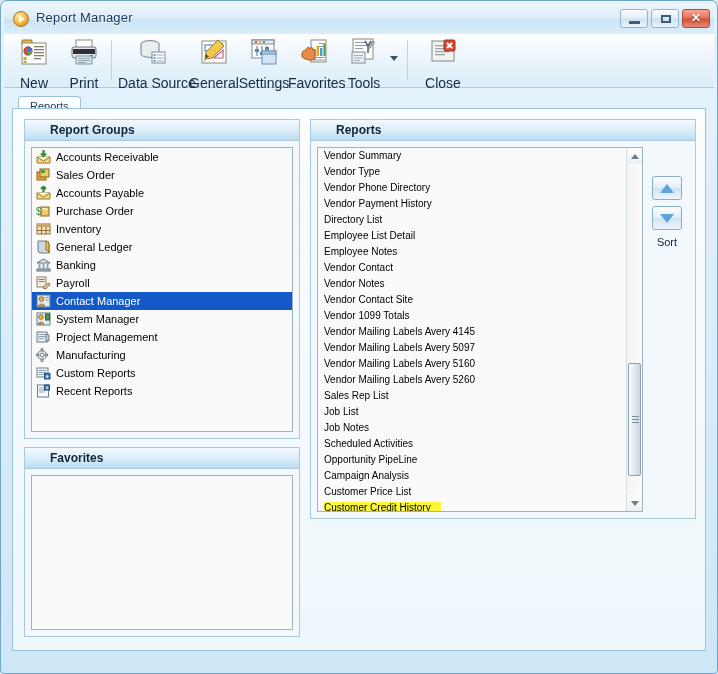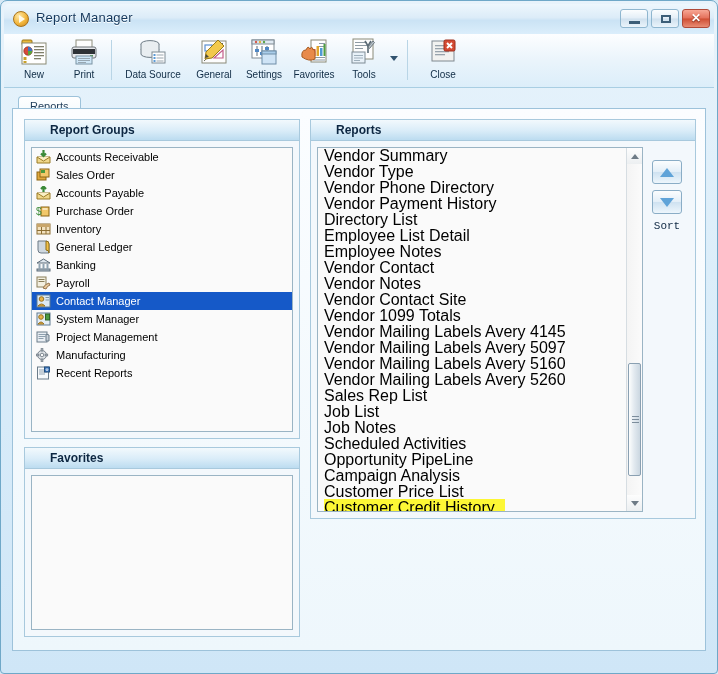--- a/index.html
+++ b/index.html
@@ -54,21 +54,21 @@
   
   .toolbar{
     height:53px;position:relative;
     background:linear-gradient(to bottom,#fdfeff 0%,#eaf4fb 50%,#dceefa 100%);
     border-bottom:1px solid #a9cee3;
   }
   .tbitem{
     position:absolute;top:3px;width:52px;text-align:center;cursor:default;
   }
   .tbicon{height:30px;display:flex;align-items:flex-end;justify-content:center;}
-  .tblabel{font-size:10px;color:#102c45;margin-top:2px;white-space:nowrap;}
+  .tblabel{font-size:14px;color:#102c45;margin-top:8px;white-space:nowrap;}
   .tbsep{position:absolute;top:6px;width:1px;height:40px;background:#b9d5e6;}
   .tbcaret{
     position:absolute;width:0;height:0;border-left:4px solid transparent;border-right:4px solid transparent;
     border-top:5px solid #31536f;top:22px;
   }
   
   .tabstrip{position:relative;height:20px;margin-top:7px;padding-left:14px;}
   .tab{
     display:inline-block;padding:3px 11px 2px 11px;font-size:11px;color:#1d3b58;
     border:1px solid #9dc2da;border-bottom:none;border-radius:4px 4px 0 0;
@@ -87,21 +87,21 @@
     height:20px;line-height:20px;padding-left:25px;font-weight:bold;font-size:12px;color:#0d2742;
     background:linear-gradient(to bottom,#f2f9fd 0%,#d9ecf8 55%,#bcdcf0 100%);
     border-bottom:1px solid #a8c9dd;
   }
   .gbbody{position:absolute;left:6px;right:6px;top:27px;bottom:6px;
           background:#fafafa;border:1px solid #9ab4c4;box-sizing:border-box;overflow:hidden;}
   
   .lrow{height:18px;line-height:18px;padding-left:4px;display:flex;align-items:center;white-space:nowrap;font-size:11px;color:#000;}
   .lrow.sel{background:#1559c8;color:#ffffff;}
   .licon{width:15px;height:14px;margin-right:5px;flex:0 0 15px;position:relative;}
-  .rrow{height:16px;line-height:16px;padding-left:6px;font-size:16px;color:#000;white-space:nowrap;}
+  .rrow{height:16px;line-height:16px;padding-left:6px;font-size:10px;color:#000;white-space:nowrap;}
   .rrow .hl{background:#fdf735;padding:0 19px 0 0;}
   
   .vsb{
     position:absolute;right:0;top:0;bottom:0;width:16px;
     background:linear-gradient(to right,#f4f4f4,#fbfbfb);
     border-left:1px solid #d6dde2;box-sizing:border-box;
   }
   .sbbtn{height:16px;position:relative;background:linear-gradient(to bottom,#fdfdfd,#eceff1);}
   .sbbtn.bot{position:absolute;bottom:0;left:0;right:0;}
   .arrow-up{position:absolute;left:4px;top:6px;width:0;height:0;border-left:4px solid transparent;border-right:4px solid transparent;border-bottom:5px solid #6e7b86;}
@@ -442,20 +442,33 @@
                 <circle cx="6" cy="7" r="4.5" fill="#dfe3e7" stroke="#7d8790"></circle>
                 <circle cx="6" cy="7" r="1.8" fill="#fafafa" stroke="#7d8790"></circle>
                 <g fill="#cdd3d9" stroke="#7d8790">
                   <rect x="5.2" y="0.6" width="1.6" height="2.4"></rect>
                   <rect x="5.2" y="11" width="1.6" height="2.4"></rect>
                   <rect x="0.4" y="6.2" width="2.4" height="1.6"></rect>
                   <rect x="9.2" y="6.2" width="2.4" height="1.6"></rect>
                 </g>
               </svg></span>
             <span>Manufacturing</span>
+          </div>
+          <div class="lrow">
+            <span class="licon"><svg width="15" height="14" viewBox="0 0 15 14">
+                <rect x="1" y="2" width="11" height="9" fill="#eef4f9" stroke="#6b7c8a"></rect>
+                <g fill="#93a4b1">
+                  <rect x="2.5" y="4" width="8" height="1"></rect>
+                  <rect x="2.5" y="6" width="8" height="1"></rect>
+                  <rect x="2.5" y="8" width="5" height="1"></rect>
+                </g>
+                <rect x="8.5" y="7.5" width="5.5" height="5.5" fill="#3f79c0" stroke="#24507f"></rect>
+                <path d="M11.2 9 v2.5 M10 10.3 l1.2 1.3 l1.2 -1.3" stroke="#fff" stroke-width="1" fill="none"></path>
+              </svg></span>
+            <span>Custom Reports</span>
           </div>
           <div class="lrow">
             <span class="licon"><svg width="15" height="14" viewBox="0 0 15 14">
                 <rect x="1.5" y="1" width="11" height="12" fill="#f7fafc" stroke="#6b7c8a"></rect>
                 <g fill="#93a4b1">
                   <rect x="3" y="3.5" width="8" height="1"></rect>
                   <rect x="3" y="5.5" width="8" height="1"></rect>
                   <rect x="3" y="7.5" width="6" height="1"></rect>
                 </g>
                 <rect x="8.5" y="1" width="5" height="5" fill="#3f79c0" stroke="#24507f"></rect>
@@ -509,21 +522,21 @@
                 <i></i>
                 <i></i>
               </span>
           </div>
           <div class="sbbtn bot">
               <span class="arrow-dn"></span>
             </div>
         </div>
       </div>
 
-      <div class="sortwrap" style="right:6px;top:40px;width:44px;font-family:Liberation Mono, monospace;">
+      <div class="sortwrap" style="right:6px;top:56px;width:44px;">
         <div class="sortbtn">
             <span class="tri-up"></span>
           </div>
         <div class="sortbtn">
             <span class="tri-dn"></span>
           </div>
         <div class="sortlabel">Sort</div>
       </div>
     </div>
 

